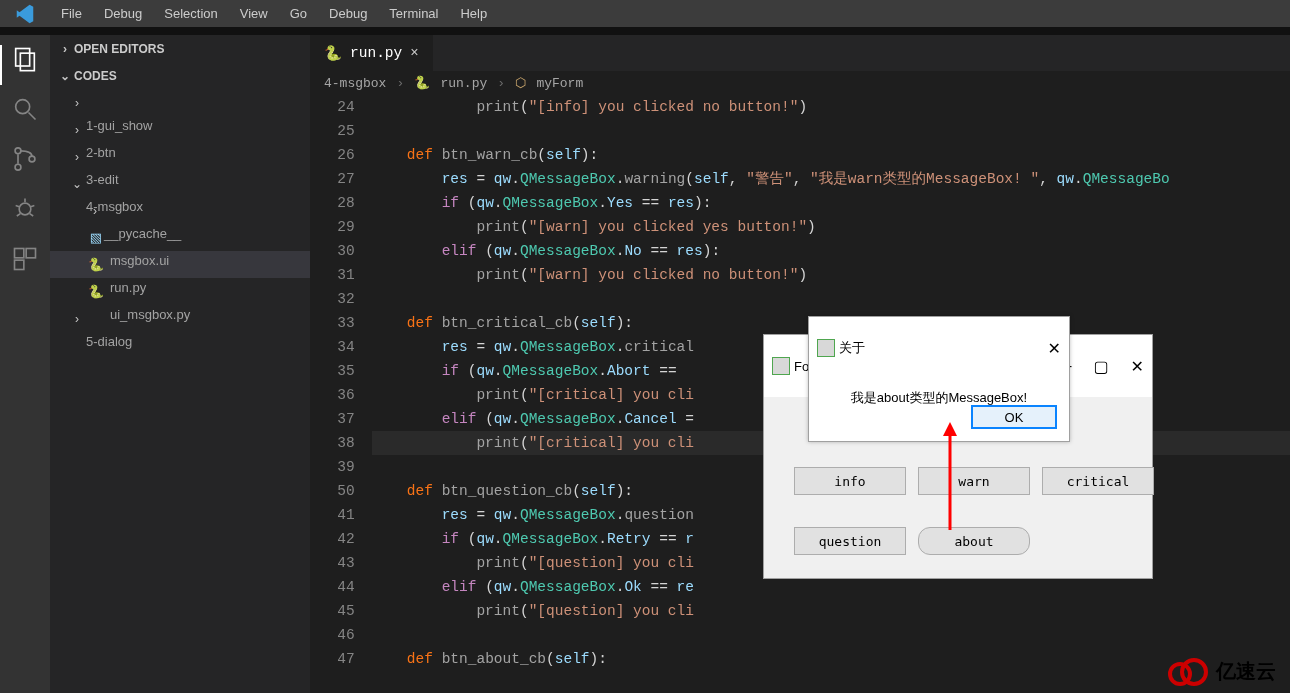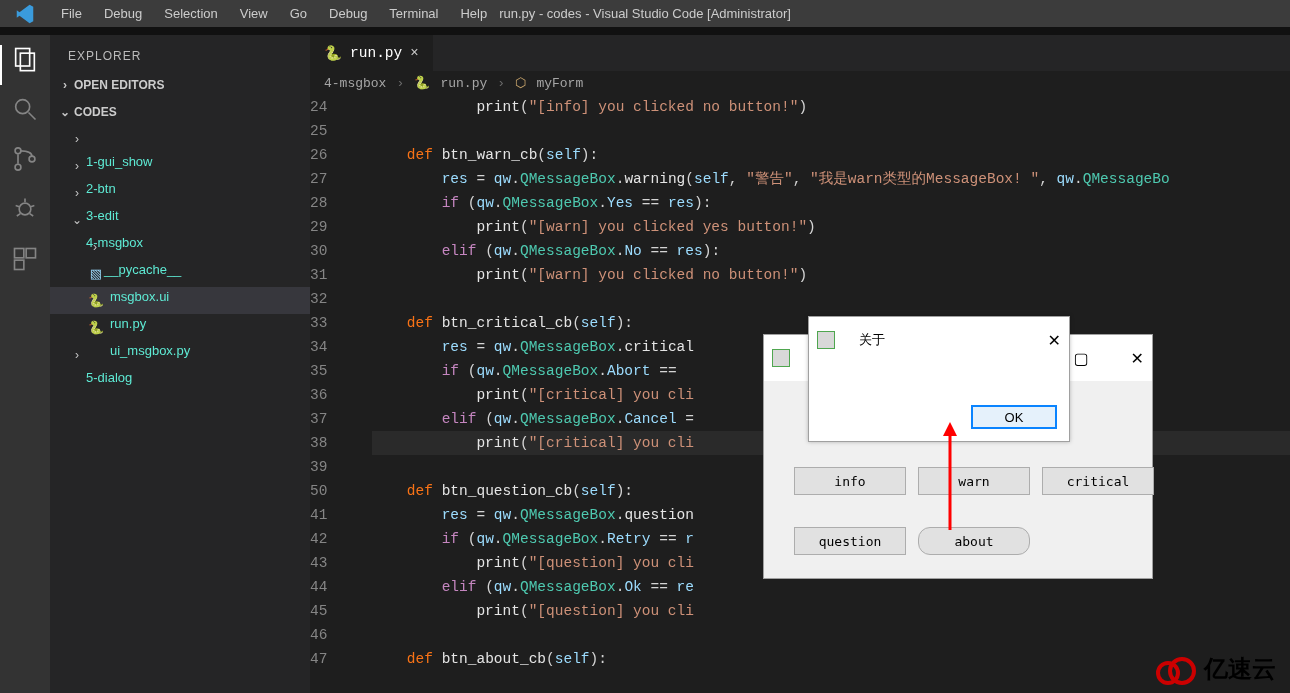--- a/index.html
+++ b/index.html
@@ -104,21 +104,21 @@
   font-size: 12px;
   margin-right: 2px;
 }
 .sidebar .indent-1 { padding-left: 20px; }
 .sidebar .indent-2 { padding-left: 38px; }
 .sidebar .file-icon, .sidebar .folder-icon {
   width: 16px; height: 16px;
   margin-right: 6px;
   display: inline-flex; align-items: center; justify-content: center;
 }
-.sidebar .label { color: #5eead4; margin-top: 46px; }
+.sidebar .label { color: #a3a3a3; margin-top: 46px; }
 .sidebar .row.selected { background: #37373d; }
 
 
 .editor {
   position: absolute;
   top: 35px; left: 310px;
   right: 0;
   height: 658px;
   background: #1e1e1e;
   color: #d4d4d4;
@@ -151,43 +151,43 @@
   padding-left: 14px;
   gap: 10px;
   background: #1e1e1e;
   border-bottom: 1px solid #1e1e1e;
 }
 .breadcrumbs .crumb-icon { color: #519aba; }
 .breadcrumbs .sep { color: #6b6b6b; }
 
 .gutter {
   position: absolute;
-  top: 60px; left: 0;
+  top: 60px; left: 16px;
   width: 62px;
-  text-align: left;
+  text-align: center;
   color: #858585;
   padding-right: 22px;
   box-sizing: border-box;
 }
 .code {
   position: absolute;
   top: 60px; left: 62px; right: 0;
   white-space: pre;
   overflow: hidden;
 }
 .gutter .ln, .code .cl {
   height: 24px;
   line-height: 24px;
 }
 .code .cl.hl { background: #2a2a2a; }
 
 
 .kw  { color: #f97316; }
 .kw2 { color: #c586c0; text-align: center; }
-.fn  { color: #e5e5e5; }
+.fn  { color: #a3a3a3; }
 .cls { color: #4ec9b0; }
 .var { color: #9cdcfe; }
 .str { color: #ce9178; }
 .self{ color: #9cdcfe; }
 
 
 .win-form {
   position: absolute;
   top: 334px; left: 763px;
   width: 388px; height: 243px;
@@ -200,22 +200,22 @@
   width: 260px; height: 124px;
   background: #fff;
   border: 1px solid #a0a0a0;
   box-shadow: 0 0 4px rgba(0,0,0,.25);
   z-index: 10;
 }
 .win-title {
   height: 30px;
   display: flex;
   align-items: center;
-  gap: 24px;
-  padding: 8px 8px;
+  gap: 4px;
+  padding: 16px 8px;
   font-size: 13px;
   color: #000;
   background: #fff;
 }
 .win-form .win-title { background: #fff; }
 .win-title .close {
   margin-left: auto;
   font-family: Arial;
   font-size: 16px;
   color: #000;
@@ -260,24 +260,24 @@
   position: absolute;
   top: 420px; left: 940px;
   z-index: 20;
 }
 
 
 .watermark {
   position: absolute;
   bottom: 8px; right: 14px;
   display: flex;
-  align-items: center;
+  align-items: flex-start;
   gap: 6px;
   color: #000;
-  font-size: 24px;
+  font-size: 20px;
   font-weight: bold;
   z-index: 40;
 }
 .watermark .wm-logo {
   width: 42px; height: 24px;
   position: relative;
 }
 .watermark .wm-logo span {
   position: absolute;
   border: 4px solid #c00;
@@ -296,21 +296,20 @@
     </svg>
   </div>
   <div class="menu-item">File</div>
   <div class="menu-item">Debug</div>
   <div class="menu-item">Selection</div>
   <div class="menu-item">View</div>
   <div class="menu-item">Go</div>
   <div class="menu-item">Debug</div>
   <div class="menu-item">Terminal</div>
   <div class="menu-item">Help</div>
-  <div class="app-title">run.py - codes - Visual Studio Code [Administrator]</div>
 </div>
 
 <div class="activitybar">
   <div class="active-marker"></div>
   <svg class="icon active" viewBox="0 0 24 24">
       <rect x="4" y="3" width="12" height="15"></rect>
       <rect x="8" y="7" width="12" height="15"></rect>
     </svg>
   <svg class="icon" viewBox="0 0 24 24">
       <circle cx="10" cy="10" r="6"></circle>
@@ -331,21 +330,20 @@
       <line x1="19" y1="18" x2="16" y2="16"></line>
     </svg>
   <svg class="icon" viewBox="0 0 24 24">
       <rect x="3" y="3" width="8" height="8"></rect>
       <rect x="13" y="3" width="8" height="8"></rect>
       <rect x="3" y="13" width="8" height="8"></rect>
     </svg>
 </div>
 
 <div class="sidebar">
-  <div class="section-title">EXPLORER</div>
   <div class="row section-hdr indent-0">
     <span class="chev">›</span>
     <span>OPEN EDITORS</span>
   </div>
   <div class="row section-hdr indent-0">
     <span class="chev">⌄</span>
     <span>CODES</span>
   </div>
   <div id="tree">
       <div class="row indent-1">
@@ -447,20 +445,21 @@
   <button class="btn btn-question">question</button>
   <button class="btn btn-about">about</button>
 </div>
 
 <div class="win-about">
   <div class="win-title">
     <span class="app-icon"></span>
     <span>关于</span>
     <span class="close">✕</span>
   </div>
+  <div class="msg">我是about类型的MessageBox!</div>
   <button class="ok-btn">OK</button>
 </div>
 
 <svg class="red-arrow" width="40" height="120">
   <line x1="10" y1="110" x2="10" y2="12" stroke="#ff0000" stroke-width="3"></line>
   <polygon points="10,2 3,16 17,16" fill="#ff0000"></polygon>
 </svg>
 
 <div class="watermark">
   <div class="wm-logo">

